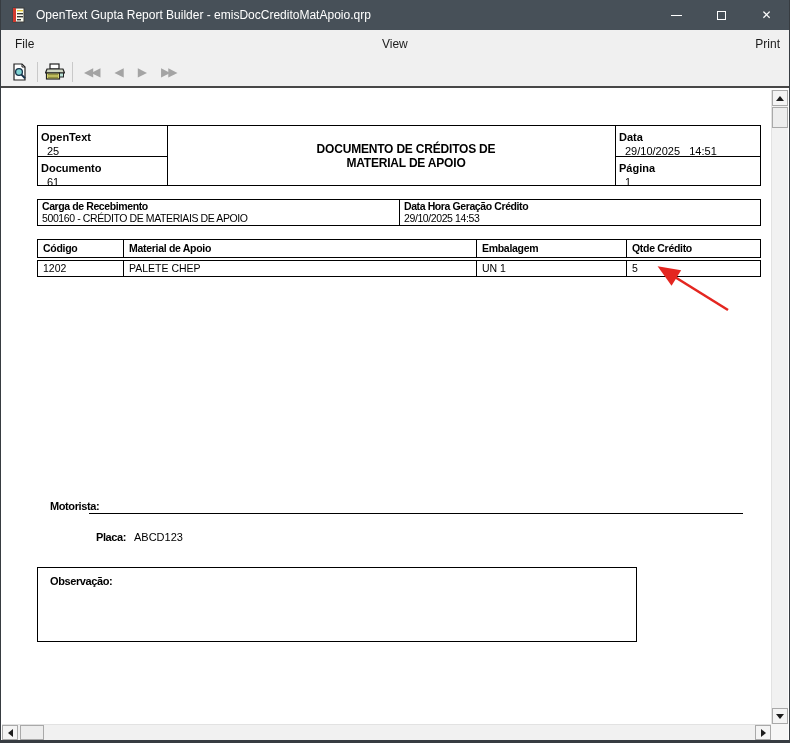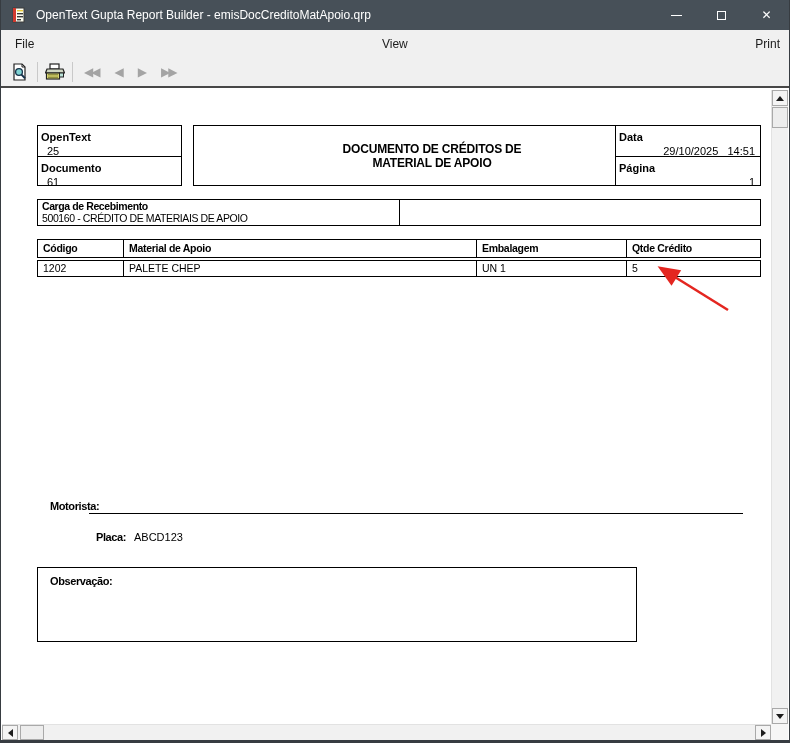--- a/index.html
+++ b/index.html
@@ -50,21 +50,21 @@
   }
   .box{ position:absolute; border:1px solid #000; background:#fff; }
   .lbl{ font-weight:bold; font-size:11px; color:#000; }
   .val{ font-size:11px; color:#000; }
   .cond{ letter-spacing:-0.4px; }
 
   
   .hdr-cell{ height:30px; padding:1px 3px; overflow:hidden; }
   .hdr-cell + .hdr-cell{ border-top:1px solid #000; }
   .hdr-cell .val{ display:block; padding-left:6px; line-height:13px; }
-  .hdr-cell .val.right{ text-align:right; padding-right:2px; white-space:pre; }
+  .hdr-cell .val.right{ padding-right:2px; white-space:pre; }
   .doc-title{
     display:flex; flex-direction:column; justify-content:center; align-items:center;
     height:100%; font-weight:bold; font-size:12px; letter-spacing:-0.2px; line-height:14px;
     text-align:center; color:#000;
   }
 
   
   .carga{ display:flex; }
   .carga-cell{ padding:1px 4px; line-height:11.5px; overflow:hidden; }
   .carga-cell .lbl{ font-size:10.5px; display:block; }
@@ -168,21 +168,21 @@
       <div class="hdr-cell">
         <span class="lbl">OpenText</span>
         <span class="val">25</span>
       </div>
       <div class="hdr-cell">
         <span class="lbl">Documento</span>
         <span class="val">61</span>
       </div>
     </div>
 
-    <div class="box" style="left:191px; top:35px; width:478px; height:61px;">
+    <div class="box" style="left:165px; top:35px; width:478px; height:61px;">
       <div class="doc-title">
         <span>DOCUMENTO DE CRÉDITOS DE</span>
         <span>MATERIAL DE APOIO</span>
       </div>
     </div>
 
     <div class="box" style="left:613px; top:35px; width:146px; height:61px;">
       <div class="hdr-cell">
         <span class="lbl">Data</span>
         <span class="val right">29/10/2025   14:51</span>
@@ -190,20 +190,24 @@
       <div class="hdr-cell">
         <span class="lbl">Página</span>
         <span class="val right">1</span>
       </div>
     </div>
 
     <div class="box carga" style="left:35px; top:109px; width:724px; height:27px;">
       <div class="carga-cell" style="width:362px; border-right:1px solid #000;">
         <span class="lbl cond">Carga de Recebimento</span>
         <span class="val cond">500160 - CRÉDITO DE MATERIAIS DE APOIO</span>
+      </div>
+      <div class="carga-cell" style="flex:1;">
+        <span class="lbl cond">Data Hora Geração Crédito</span>
+        <span class="val cond">29/10/2025 14:53</span>
       </div>
     </div>
 
     <div class="box trow th" style="left:35px; top:149px; width:724px; height:19px;">
       <div class="tcell w1">Código</div>
       <div class="tcell w2">Material de Apoio</div>
       <div class="tcell w3">Embalagem</div>
       <div class="tcell w4">Qtde Crédito</div>
     </div>
 

